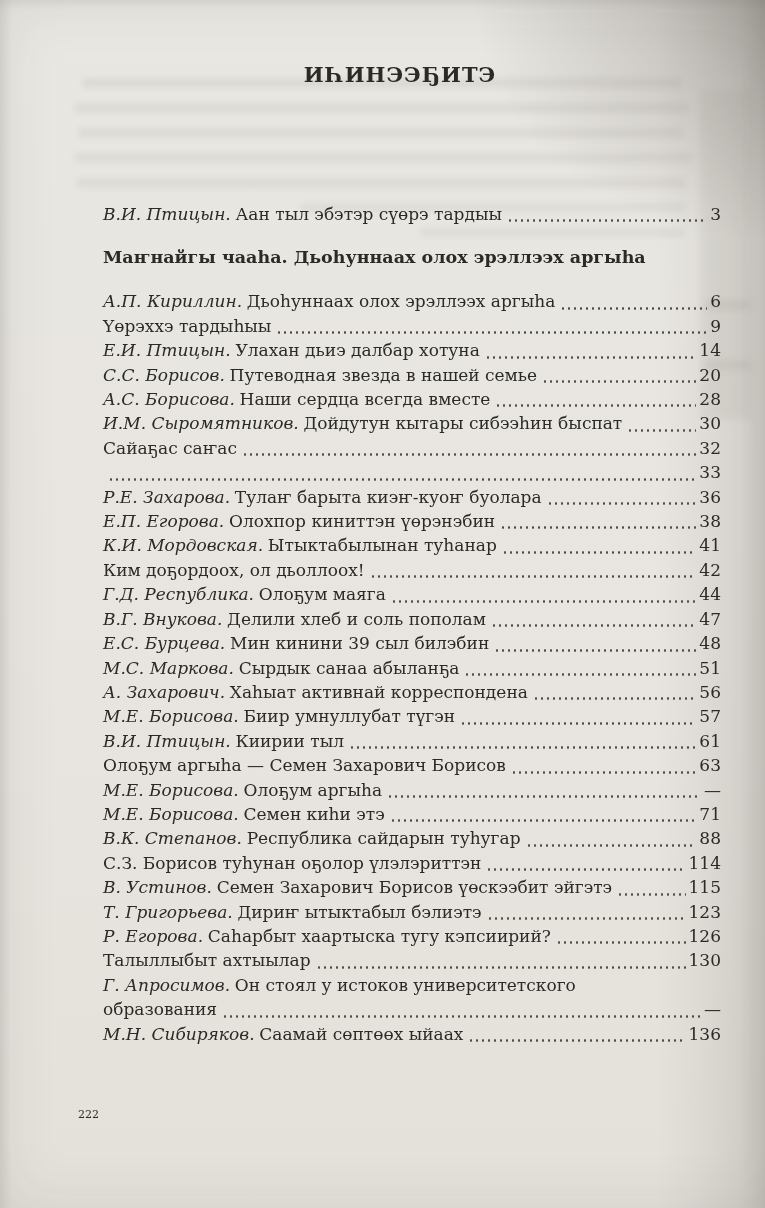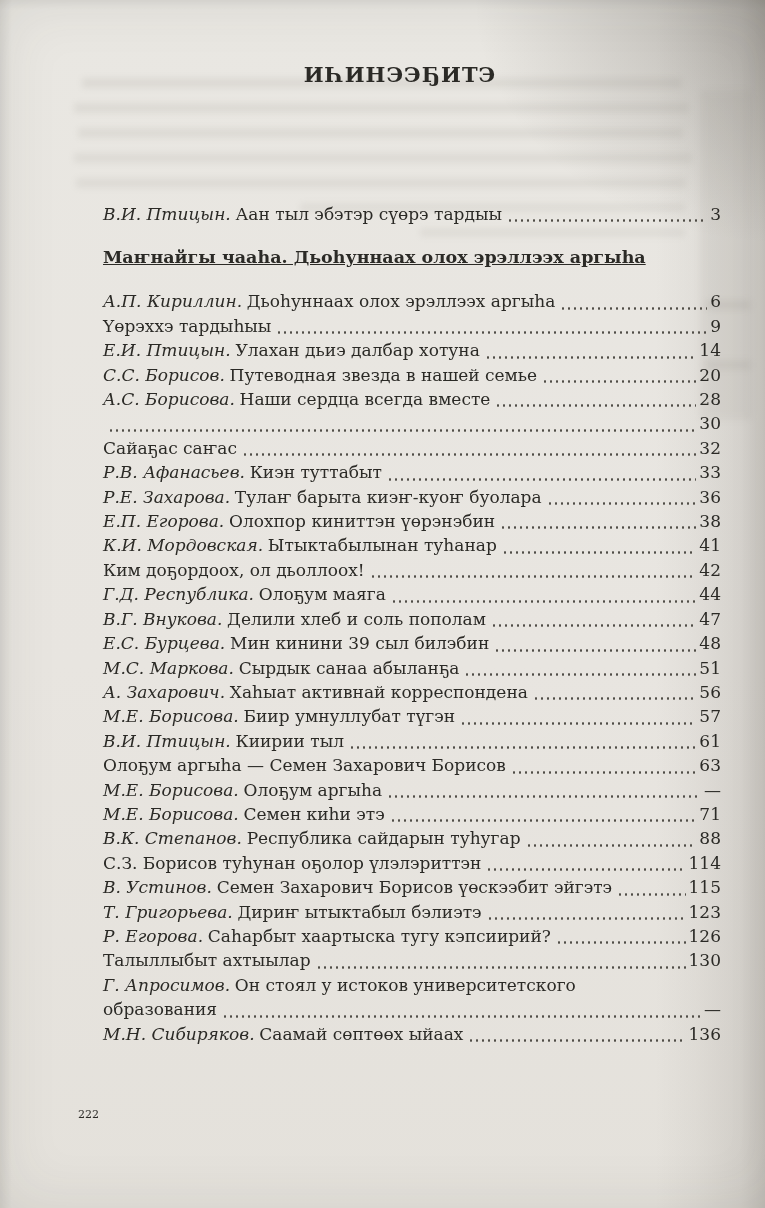--- a/index.html
+++ b/index.html
@@ -48,21 +48,20 @@
   }
 
   .toc-list { margin-top: 114px; font-size: 17px; }
 
   .toc-heading {
     font-weight: bold;
     font-size: 17.5px;
     line-height: 25px;
     margin-top: 19px;
     margin-bottom: 19px;
-    text-decoration: underline;
   }
 
   .toc-row {
     display: flex;
     align-items: baseline;
     line-height: 24.4px;
     white-space: nowrap;
   }
 
   .toc-text { flex: 0 0 auto; }
@@ -134,30 +133,30 @@
           <span class="toc-text"><span class="author">С.С. Борисов.</span><span>Путеводная звезда в нашей семье</span></span>
           <span class="leader"></span>
           <span class="pageno">20</span>
         </div>
         <div class="toc-row">
           <span class="toc-text"><span class="author">А.С. Борисова.</span><span>Наши сердца всегда вместе</span></span>
           <span class="leader"></span>
           <span class="pageno">28</span>
         </div>
         <div class="toc-row">
+          <span class="toc-text"><span class="author">И.М. Сыромятников.</span><span>Дойдутун кытары сибээһин быспат</span></span>
           <span class="leader"></span>
           <span class="pageno">30</span>
         </div>
         <div class="toc-row">
           <span class="toc-text"><span>Сайаҕас саҥас</span></span>
           <span class="leader"></span>
           <span class="pageno">32</span>
         </div>
         <div class="toc-row">
-          <span class="toc-text"><span class="author">Р.В. Афанасьев.</span><span>Киэн туттабыт</span></span>
           <span class="leader"></span>
           <span class="pageno">33</span>
         </div>
         <div class="toc-row">
           <span class="toc-text"><span class="author">Р.Е. Захарова.</span><span>Тулаҥ барыта киэҥ-куоҥ буолара</span></span>
           <span class="leader"></span>
           <span class="pageno">36</span>
         </div>
         <div class="toc-row">
           <span class="toc-text"><span class="author">Е.П. Егорова.</span><span>Олохпор киниттэн үөрэнэбин</span></span>

